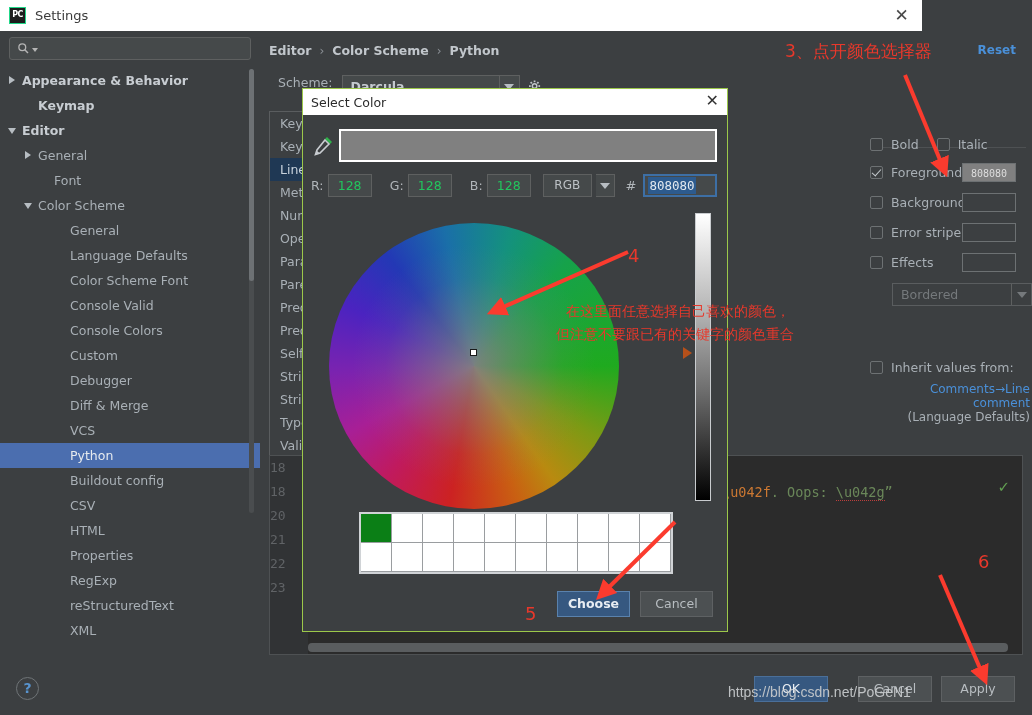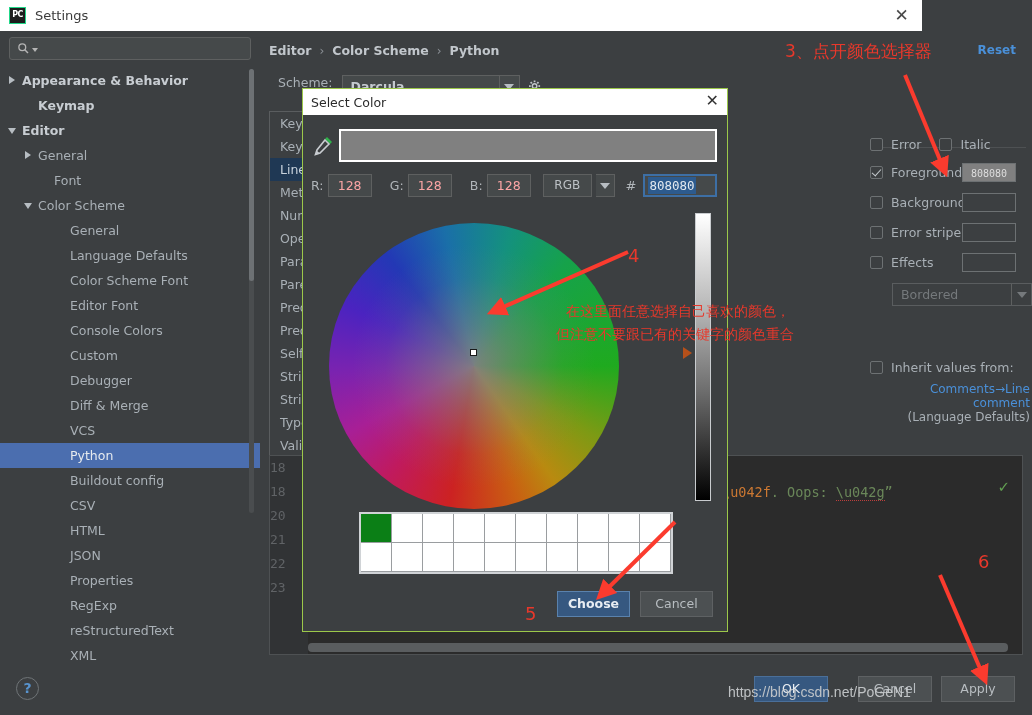--- a/index.html
+++ b/index.html
@@ -228,21 +228,21 @@
   .preview-bar {
     flex: 1; height: 33px; background: #808080; border: 2px solid #ffffff;
     margin-left: 4px;
   }
   .rgb-row {
     display: flex; align-items: center; padding: 12px 10px 0 8px; gap: 4px;
   }
   .rgb-label { font-size: 12.5px; color: #b0b5b9; }
   .rgb-field {
     width: 47px; height: 23px; background: #45494a; border: 1px solid #5e6060;
-    color: #fca5a5; font-size: 12.5px; line-height: 21px; text-align: center;
+    color: #22c55e; font-size: 12.5px; line-height: 21px; text-align: center;
     cursor: text;
   }
   .mode-combo {
     width: 52px; height: 23px; background: #45494a; border: 1px solid #5e6060;
     font-size: 12px; color: #bcc1c5; line-height: 21px; text-align: center;
     margin-left: 8px; cursor: pointer;
   }
   .mode-arrow {
     width: 20px; height: 23px; background: #45494a; border: 1px solid #5e6060;
     border-left: none; display: flex; align-items: center; justify-content: center;
@@ -377,21 +377,21 @@
         <div class="tree-item">
           <span class="tw" style="margin-left: 56px;"></span>
           <span>Language Defaults</span>
         </div>
         <div class="tree-item">
           <span class="tw" style="margin-left: 56px;"></span>
           <span>Color Scheme Font</span>
         </div>
         <div class="tree-item">
           <span class="tw" style="margin-left: 56px;"></span>
-          <span>Editor Font</span>
+          <span>Console Valid</span>
         </div>
         <div class="tree-item">
           <span class="tw" style="margin-left: 56px;"></span>
           <span>Console Colors</span>
         </div>
         <div class="tree-item">
           <span class="tw" style="margin-left: 56px;"></span>
           <span>Custom</span>
         </div>
         <div class="tree-item">
@@ -414,24 +414,20 @@
           <span class="tw" style="margin-left: 56px;"></span>
           <span>Buildout config</span>
         </div>
         <div class="tree-item">
           <span class="tw" style="margin-left: 56px;"></span>
           <span>CSV</span>
         </div>
         <div class="tree-item">
           <span class="tw" style="margin-left: 56px;"></span>
           <span>HTML</span>
-        </div>
-        <div class="tree-item">
-          <span class="tw" style="margin-left: 56px;"></span>
-          <span>JSON</span>
         </div>
         <div class="tree-item">
           <span class="tw" style="margin-left: 56px;"></span>
           <span>Properties</span>
         </div>
         <div class="tree-item">
           <span class="tw" style="margin-left: 56px;"></span>
           <span>RegExp</span>
         </div>
         <div class="tree-item">
@@ -497,21 +493,21 @@
         <div class="attr-item">String escape</div>
         <div class="attr-item">Type</div>
         <div class="attr-item">Valid escape</div>
       </div>
 
     <div class="attr-divider"></div>
     <div class="attrs">
 
       <div class="row" style="height:26px;gap:0;">
         <span class="cb"></span>
-        <span class="row-label">Error</span>
+        <span class="row-label">Bold</span>
         <span class="cb" style="margin-left:18px;"></span>
         <span class="row-label">Italic</span>
       </div>
 
       <div class="row" style="height:30px;">
         <span class="cb checked"></span>
         <span class="row-label">Foreground</span>
         <span class="color-swatch filled" style="position:absolute;left:92px;">808080</span>
       </div>
 

